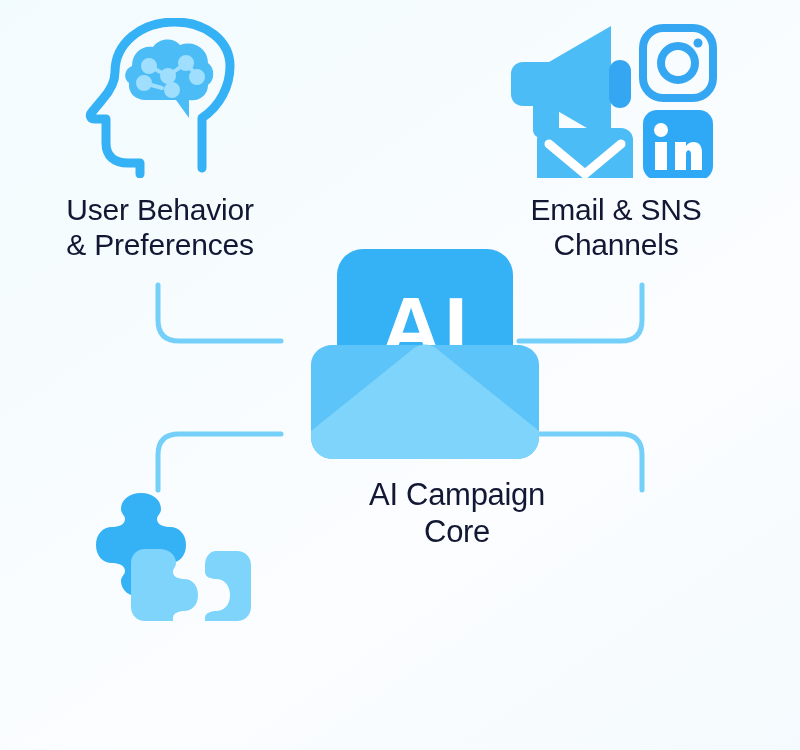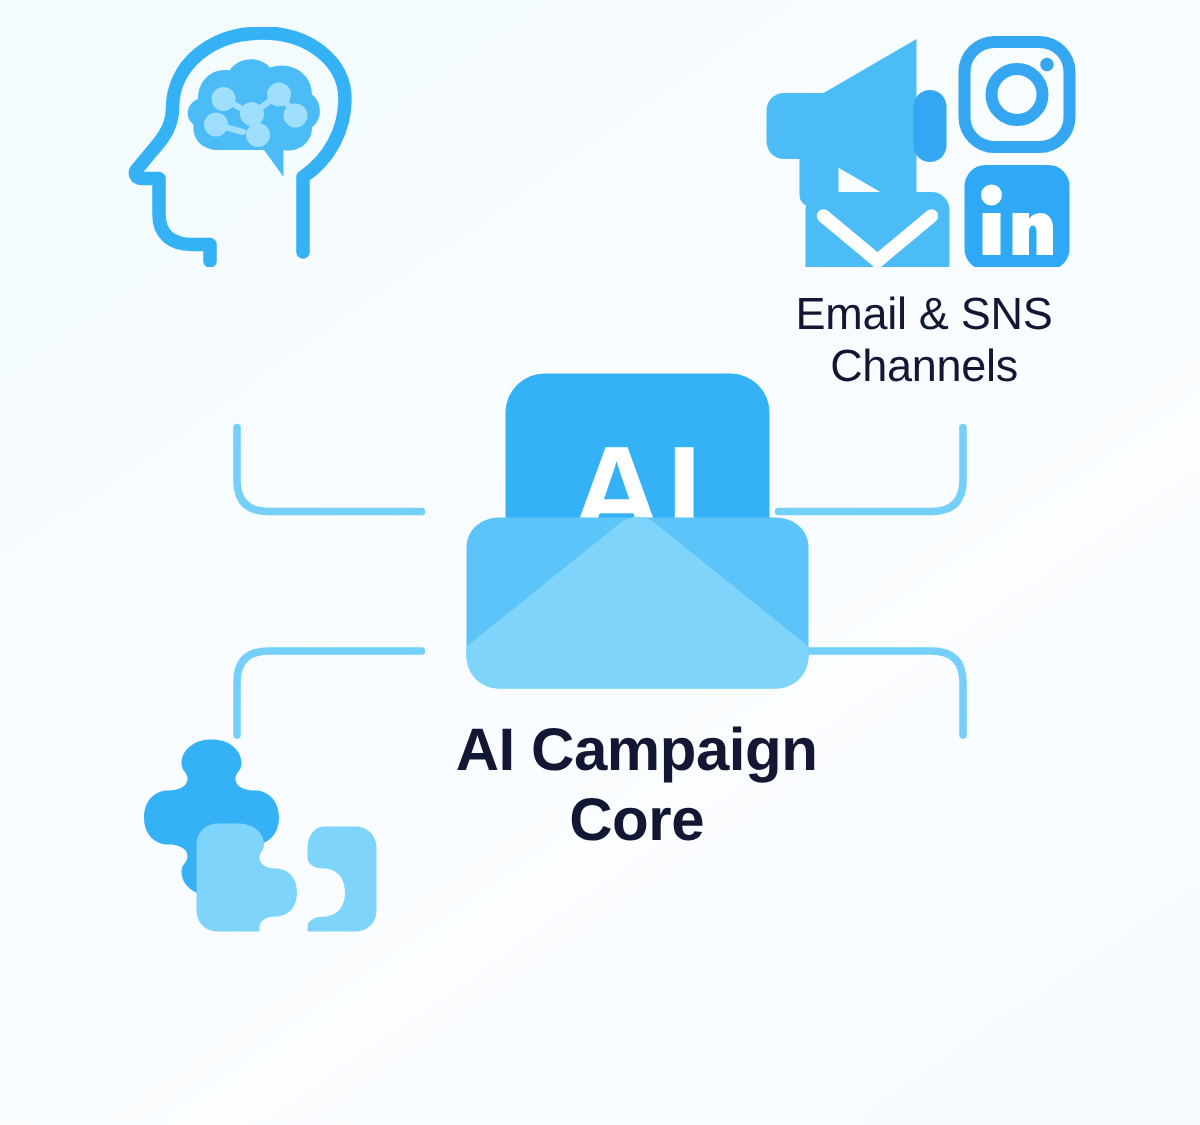--- a/index.html
+++ b/index.html
@@ -67,22 +67,22 @@
     top: 245px;
     width: 290px;
     display: flex;
     flex-direction: column;
     align-items: flex-end;
   }
   #hub-mark { width: 240px; height: 220px; }
   #hub-label {
     margin-top: 12px;
     color: #121733;
-    font-size: 40px;
-    font-weight: 700;
+    font-size: 31px;
+    font-weight: 400;
     line-height: 1.18;
     text-align: center;
     white-space: pre-line;
     letter-spacing: -0.3px;
   }
 </style>
 </head>
 <body>
 
 <div id="canvas">
@@ -128,20 +128,22 @@
           <path d="M102 45 L113 58" fill="none"></path>
           <circle cx="65" cy="48" r="6"></circle>
           <circle cx="84" cy="58" r="6"></circle>
           <circle cx="102" cy="45" r="6"></circle>
           <circle cx="88" cy="72" r="6"></circle>
           <circle cx="60" cy="65" r="6"></circle>
           <circle cx="113" cy="59" r="6"></circle>
         </g>
       </svg>
     </div>
+    <div class="node-label">User Behavior
+&amp; Preferences</div>
   </div>
 
   <div class="node" id="node-channels">
     <div class="node-icon">
       <svg width="215" height="160" viewBox="0 0 215 160" xmlns="http://www.w3.org/2000/svg">
 
         <g>
           <path d="M102 8 L40 44 L14 44 C 7 44 2 49 2 56 L2 76
                    C 2 83 7 88 14 88 L40 88 L102 124 Z" fill="#4cbcf7"></path>
           <rect x="100" y="42" width="22" height="48" rx="11" fill="#35a7f2"></rect>

